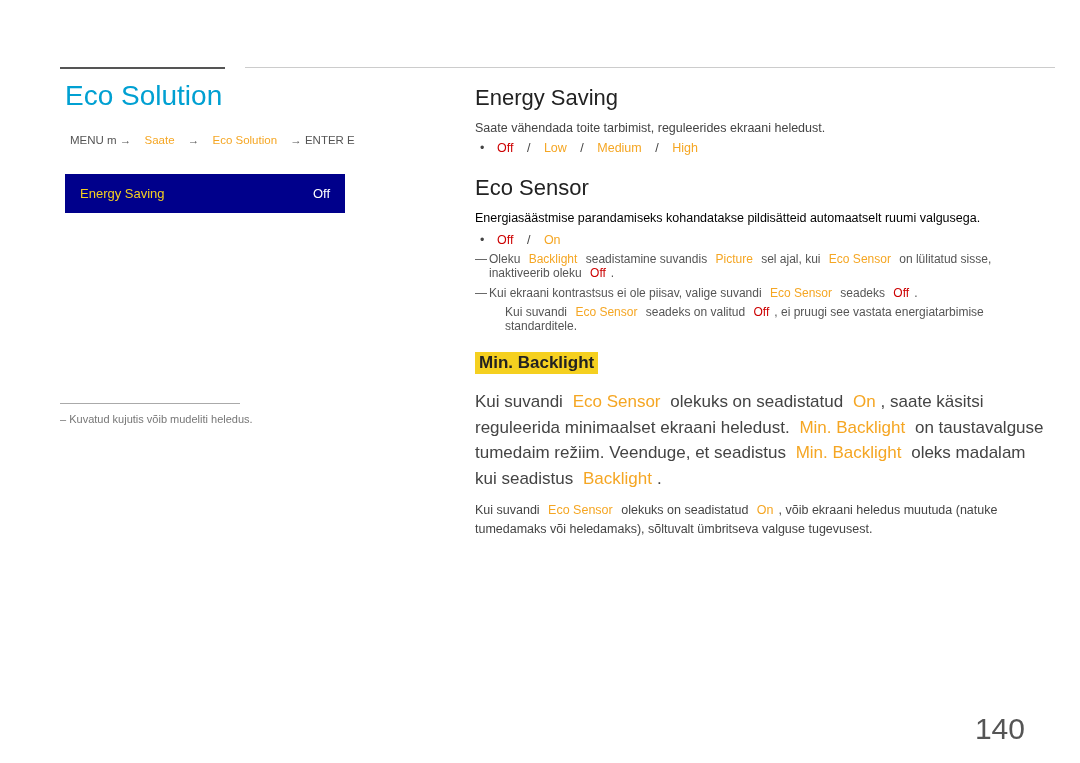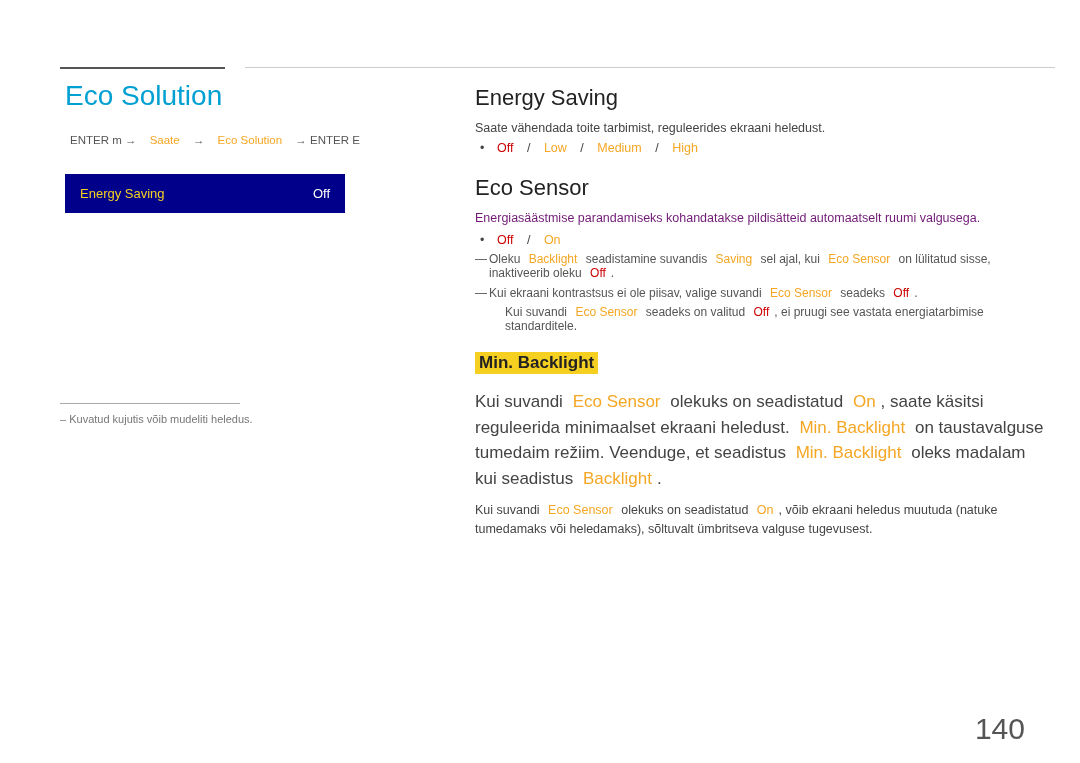--- a/index.html
+++ b/index.html
@@ -129,21 +129,21 @@
 
     .eco-sensor-title {
       font-size: 22px;
       font-weight: 500;
       color: #222;
       margin-bottom: 10px;
     }
 
     .eco-sensor-desc {
       font-size: 12.5px;
-      color: #701a75;
+      color: #000000;
       margin-bottom: 8px;
     }
 
     .eco-bullet {
       list-style: none;
       padding-left: 12px;
       margin-bottom: 4px;
     }
 
     .eco-bullet li {
@@ -220,21 +220,21 @@
 </head>
 <body>
 
 <div class="top-line-left"></div>
 <div class="top-line-right"></div>
 
 <div class="left-panel">
   <div class="page-title">Eco Solution</div>
 
   <div class="breadcrumb">
-    <span>ENTER m → </span><span class="orange">Saate</span><span> → </span><span class="orange">Eco Solution</span><span> → ENTER E</span>
+    <span>MENU m → </span><span class="orange">Saate</span><span> → </span><span class="orange">Eco Solution</span><span> → ENTER E</span>
   </div>
 
   <div class="menu-item-row">
     <span class="menu-item-label">Energy Saving</span>
     <span class="menu-item-value">Off</span>
   </div>
 </div>
 
 <div class="left-divider"></div>
 <div class="left-note">– Kuvatud kujutis võib mudeliti heledus.</div>
@@ -263,21 +263,21 @@
 
     <ul class="eco-bullet">
       <li>
         <span class="red">Off</span>
         <span> / </span>
         <span class="orange">On</span>
       </li>
     </ul>
 
     <div class="dash-note" style="margin-bottom:6px;">
-      Oleku <span class="orange">Backlight</span> seadistamine suvandis <span class="orange">Saving</span> sel ajal, kui <span class="orange">Eco Sensor</span> on lülitatud sisse, inaktiveerib oleku <span class="red">Off</span>.
+      Oleku <span class="orange">Backlight</span> seadistamine suvandis <span class="orange">Picture</span> sel ajal, kui <span class="orange">Eco Sensor</span> on lülitatud sisse, inaktiveerib oleku <span class="red">Off</span>.
     </div>
 
     <div class="dash-note" style="margin-bottom:2px;">
       Kui ekraani kontrastsus ei ole piisav, valige suvandi <span class="orange">Eco Sensor</span> seadeks <span class="red">Off</span>.
     </div>
     <div class="dash-note-sub">
       Kui suvandi <span class="orange">Eco Sensor</span> seadeks on valitud <span class="red">Off</span>, ei pruugi see vastata energiatarbimise standarditele.
     </div>
   </div>
 

